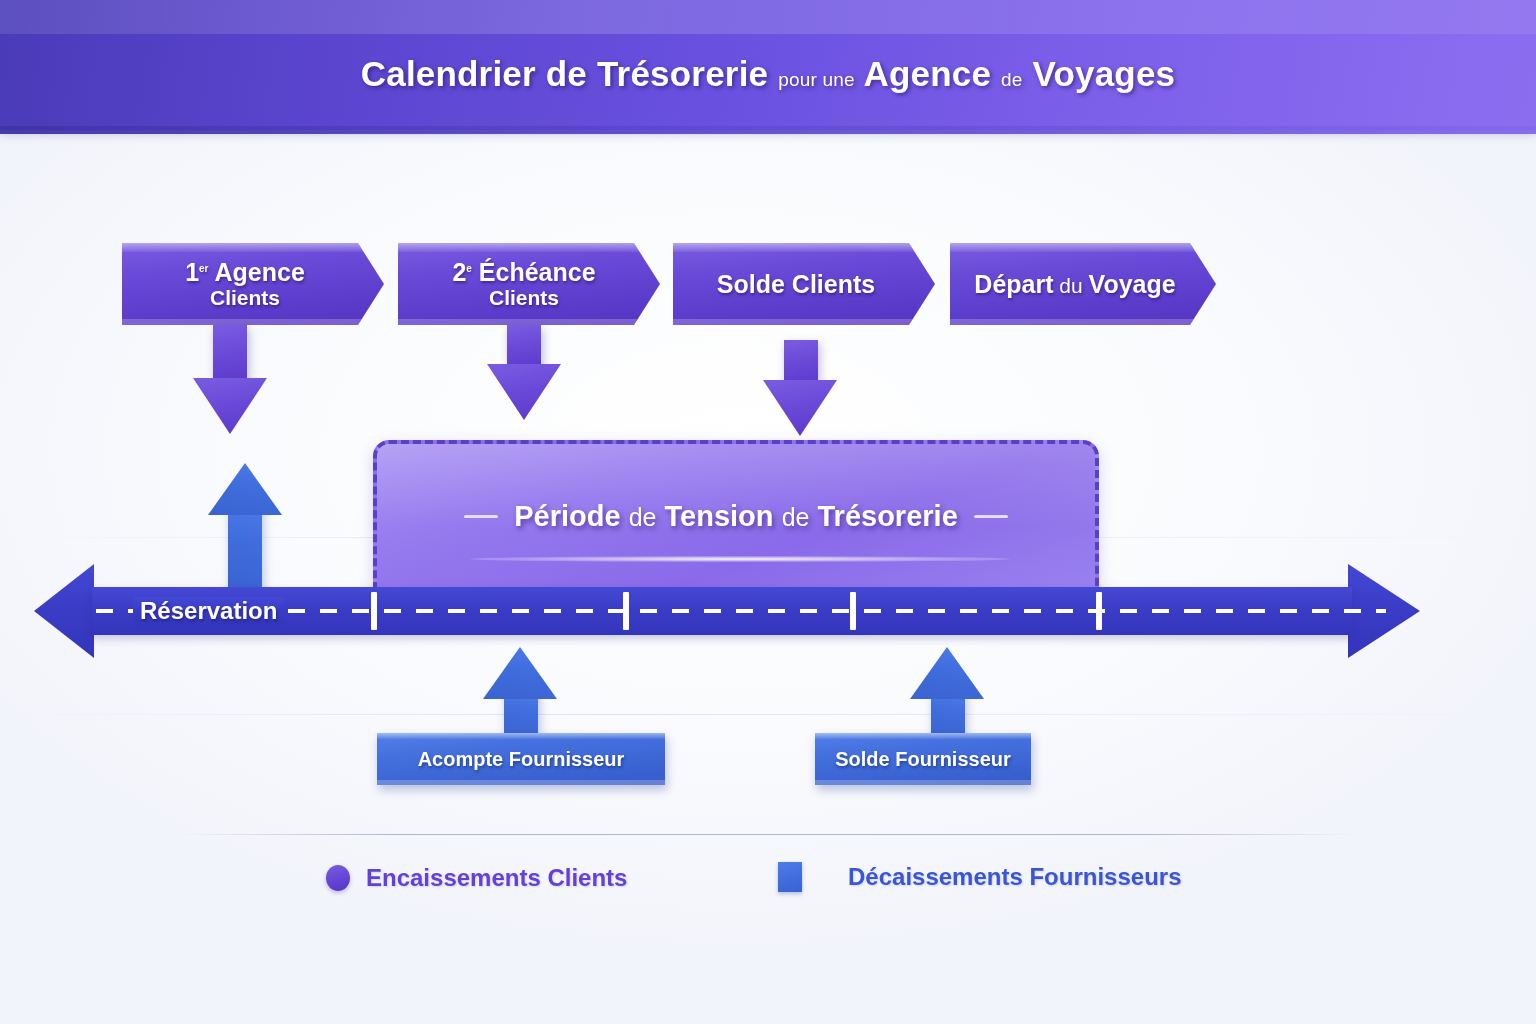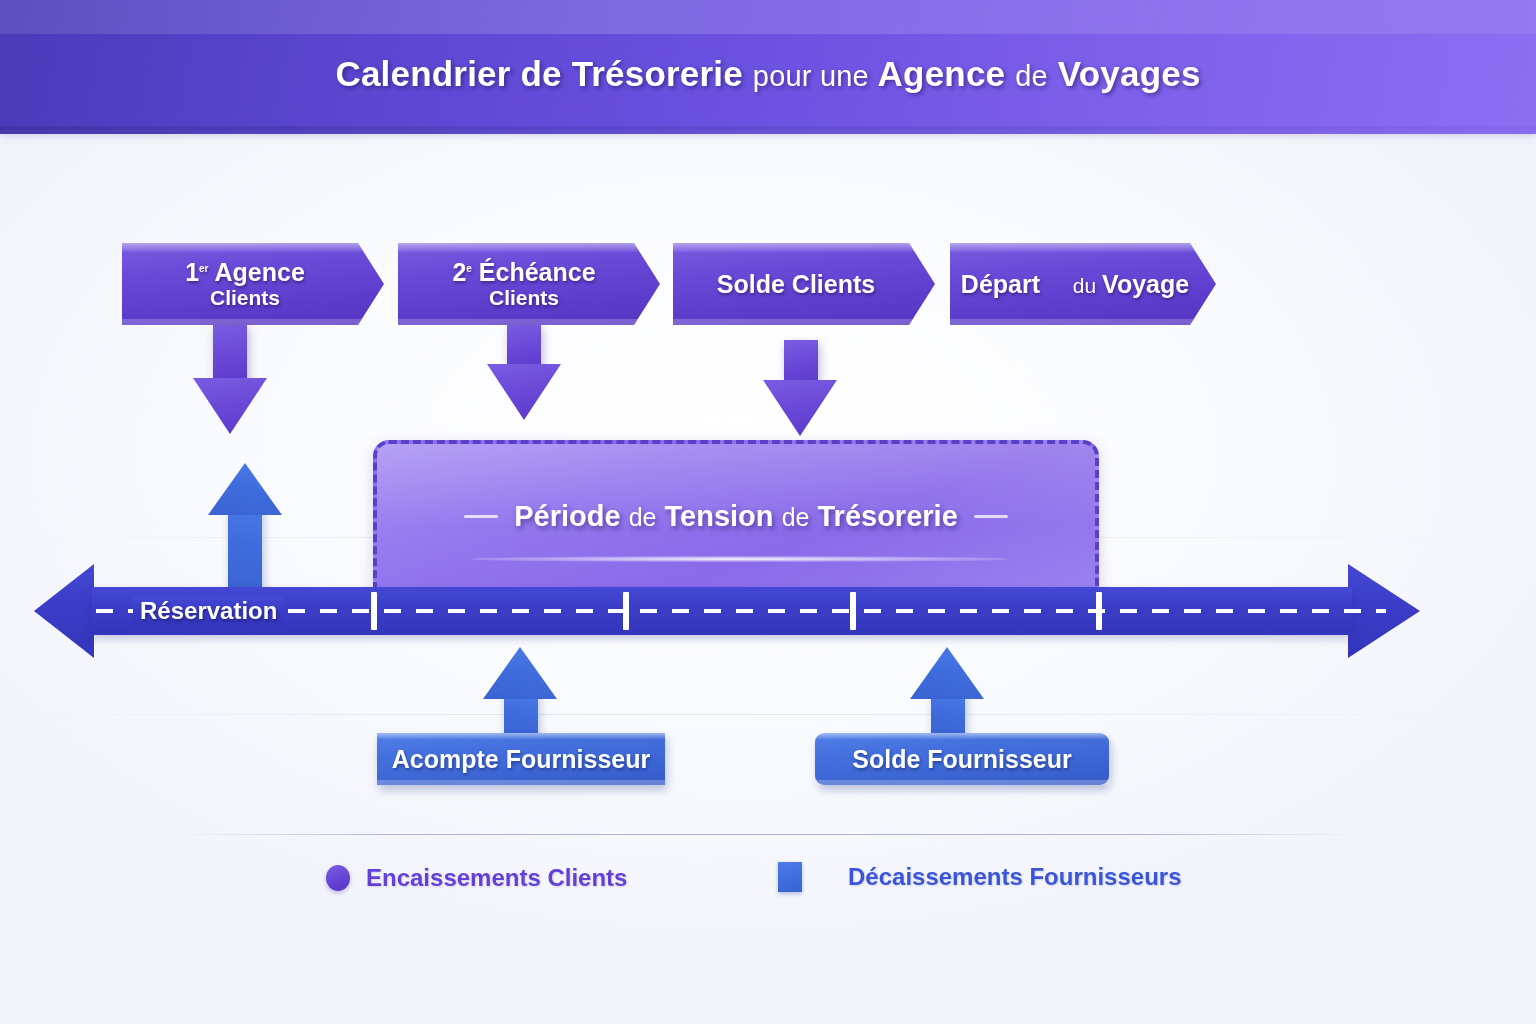--- a/index.html
+++ b/index.html
@@ -60,21 +60,21 @@
     text-align: center;
     color: #ffffff;
     font-size: 35px;
     font-weight: bold;
     letter-spacing: 0.2px;
     text-shadow: 2px 2px 4px rgba(30, 15, 90, 0.55);
     white-space: nowrap;
   }
   #page-title .light {
     font-weight: normal;
-    font-size: 29px;
+    font-size: 19px;
   }
 
   
   .client-box {
     position: absolute;
     height: 82px;
     color: #ffffff;
     display: flex;
     flex-direction: column;
     align-items: center;
@@ -84,21 +84,21 @@
     clip-path: polygon(0 0, calc(100% - 26px) 0, 100% 50%, calc(100% - 26px) 100%, 0 100%);
     box-shadow: 3px 5px 9px rgba(55, 30, 120, 0.30);
     font-weight: bold;
     line-height: 1.12;
     padding-right: 16px;
     box-sizing: border-box;
   }
   .client-box .cb-line1 { font-size: 25px; text-shadow: 1px 2px 3px rgba(35,15,85,0.55); }
   .client-box .cb-line2 { font-size: 21px; text-shadow: 1px 2px 3px rgba(35,15,85,0.55); }
   .client-box .cb-line1 sup { font-size: 10px; vertical-align: super; }
-  .client-box .cb-line1 .sub-light { font-weight: normal; font-size: 21px; padding-left: 27px; }
+  .client-box .cb-line1 .sub-light { font-weight: normal; font-size: 21px; }
   .client-box .cb-top-sheen {
     position: absolute;
     left: 0; top: 0;
     width: 100%; height: 9px;
     background: linear-gradient(to bottom, rgba(255,255,255,0.45), rgba(255,255,255,0.06));
   }
   .client-box .cb-bottom-edge {
     position: absolute;
     left: 0; bottom: 0;
     width: 100%; height: 6px;
@@ -233,21 +233,21 @@
   }
 
   
   .supplier-box {
     position: absolute;
     height: 52px;
     display: flex;
     align-items: center;
     justify-content: center;
     color: #ffffff;
-    font-size: 25px;
+    font-size: 20px;
     font-weight: bold;
     text-shadow: 1px 2px 3px rgba(18, 35, 100, 0.55);
     background: linear-gradient(175deg, #5280ea 0%, #4470dd 32%, #3a63d2 75%, #3659c9 100%);
     box-shadow: 2px 5px 9px rgba(30, 55, 140, 0.28);
     white-space: nowrap;
     box-sizing: border-box;
   }
   .supplier-box .sb-top-sheen {
     position: absolute;
     left: 0; top: 0;
@@ -394,21 +394,21 @@
 
   <div class="up-arrow" style="left:931px; top:690px; width:34px; height:48px;"></div>
   <div class="up-arrow" style="left:910px; top:647px; width:74px; height:52px; clip-path: polygon(50% 0, 100% 100%, 0 100%);"></div>
 
   <div class="supplier-box" style="left:377px; top:733px; width:288px;">
     <div class="sb-top-sheen"></div>
     <span>Acompte Fournisseur</span>
     <div class="sb-bottom-edge"></div>
   </div>
 
-  <div class="supplier-box" style="left:815px; top:733px; width:294px;border-radius:9px;">
+  <div class="supplier-box" style="left:815px; top:733px; width:216px;">
     <div class="sb-top-sheen"></div>
     <span>Solde Fournisseur</span>
     <div class="sb-bottom-edge"></div>
   </div>
 
   <div id="legend-divider"></div>
 
   <div class="legend-item" id="legend-clients" style="left:292px; top:864px;margin-left:34px;">
     <div class="legend-swatch-circle"></div>
     <div class="legend-label">Encaissements Clients</div>

